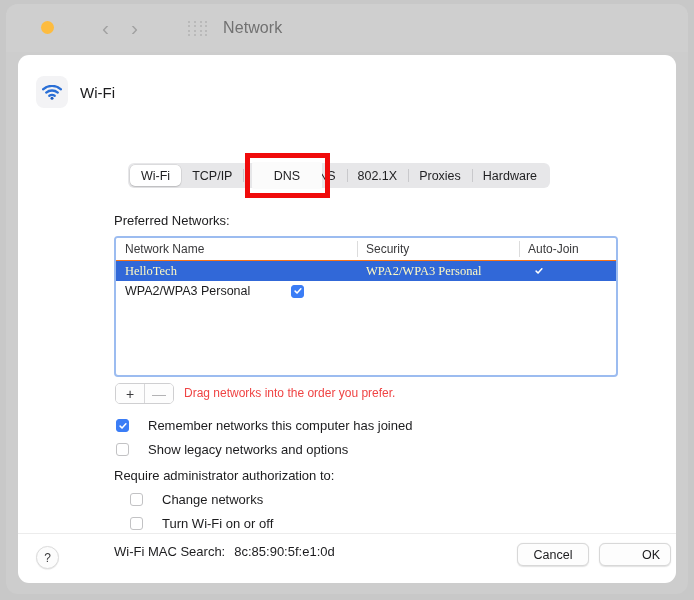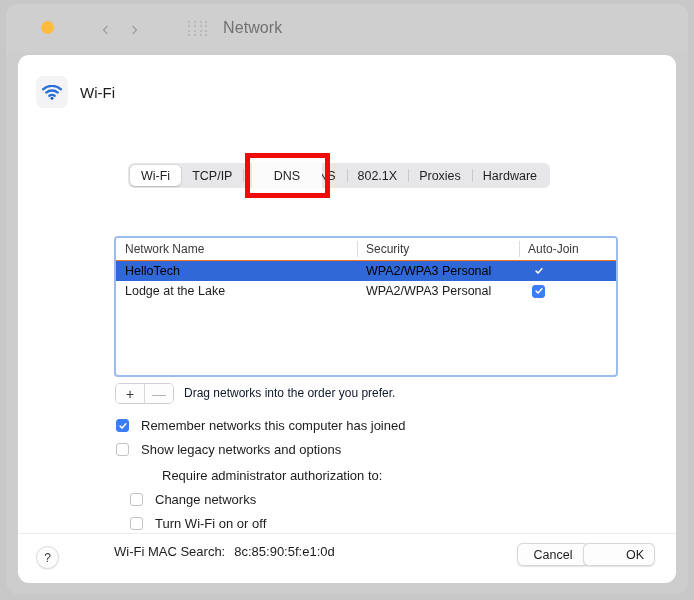--- a/index.html
+++ b/index.html
@@ -300,21 +300,21 @@
 
   .tbody { }
   .trow {
     display: flex;
     height: 20px;
     align-items: center;
   }
   .trow.selected {
     background: #3168d8;
   }
-  .trow.selected .cell { color: #000000; }
+  .trow.selected .cell { color: #fef9c3; font-family: Liberation Serif, serif; }
   .cell {
     font-size: 12.5px;
     color: #1c1c1e;
     display: flex;
     align-items: center;
     padding-left: 9px;
     box-sizing: border-box;
   }
   .cell.join { padding-left: 13px; }
 
@@ -369,41 +369,40 @@
   }
   .pm-btn.minus {
     border-left: 1px solid #d7d7d9;
     color: #b3b3b5;
   }
   .pm-hint {
     position: absolute;
     left: 166px;
     top: 331px;
     font-size: 12px;
-    color: #0f172a;
+    color: #ef4444;
   }
 
   
   .opt {
     position: absolute;
     display: flex;
     align-items: center;
-    gap: 12px;
+    gap: 19px;
     font-size: 13px;
     color: #1c1c1e;
   }
   .opt-remember { left: 98px; top: 363px; }
   .opt-legacy   { left: 98px; top: 387px; }
   .req-label {
     position: absolute;
     left: 96px;
     top: 413px;
     font-size: 13px;
     color: #1c1c1e;
-    margin-left: 48px;
   }
   .opt-change { left: 112px; top: 437px; }
   .opt-turn   { left: 112px; top: 461px; }
 
   .mac {
     position: absolute;
     left: 96px;
     top: 489px;
     font-size: 13px;
     color: #1c1c1e;
@@ -444,21 +443,21 @@
     box-shadow: 0 .5px 1.2px rgba(0,0,0,.12);
     display: flex;
     align-items: center;
     justify-content: center;
     font-size: 12.5px;
     color: #1c1c1e;
     box-sizing: border-box;
     margin-left: 13px;
   }
   .btn-cancel { left: 486px; width: 72px; }
-  .btn-ok     { left: 552px; width: 72px; padding-left: 32px; }
+  .btn-ok     { left: 568px; width: 72px; padding-left: 32px; }
 </style>
 </head>
 <body>
 
 <div class="window">
 
   <div class="titlebar">
 
     <div class="traffic">
       <span class="light gray"></span>
@@ -517,20 +516,21 @@
         <div class="tab">WINS</div>
         <div class="tab">802.1X</div>
         <div class="tab">Proxies</div>
         <div class="tab">Hardware</div>
       </div>
 
       <div class="red-box-inner"></div>
       <div class="dns-overlay">DNS</div>
       <div class="red-box"></div>
 
+      <div class="pref-label">Preferred Networks:</div>
 
       <div class="table-wrap">
         <div class="thead">
           <div class="th col-name">Network Name</div>
           <div class="th col-sec">Security</div>
           <div class="th col-join">Auto-Join</div>
         </div>
         <div class="tbody">
 
           <div class="trow selected">
@@ -539,21 +539,20 @@
             <div class="cell col-join join">
               <span class="cbx on-inverted">
                 <svg class="check" viewBox="0 0 10 10" aria-hidden="true">
                   <path d="M1.4 5.2 3.8 7.6 8.6 2.3" fill="none" stroke="#ffffff" stroke-width="1.9" stroke-linecap="round" stroke-linejoin="round"></path>
                 </svg>
               </span>
             </div>
           </div>
 
           <div class="trow">
-            <div class="cell col-name">Lodge at the Lake</div>
             <div class="cell col-sec">WPA2/WPA3 Personal</div>
             <div class="cell col-join join">
               <span class="cbx on">
                 <svg class="check" viewBox="0 0 10 10" aria-hidden="true">
                   <path d="M1.4 5.2 3.8 7.6 8.6 2.3" fill="none" stroke="#ffffff" stroke-width="1.9" stroke-linecap="round" stroke-linejoin="round"></path>
                 </svg>
               </span>
             </div>
           </div>
 

